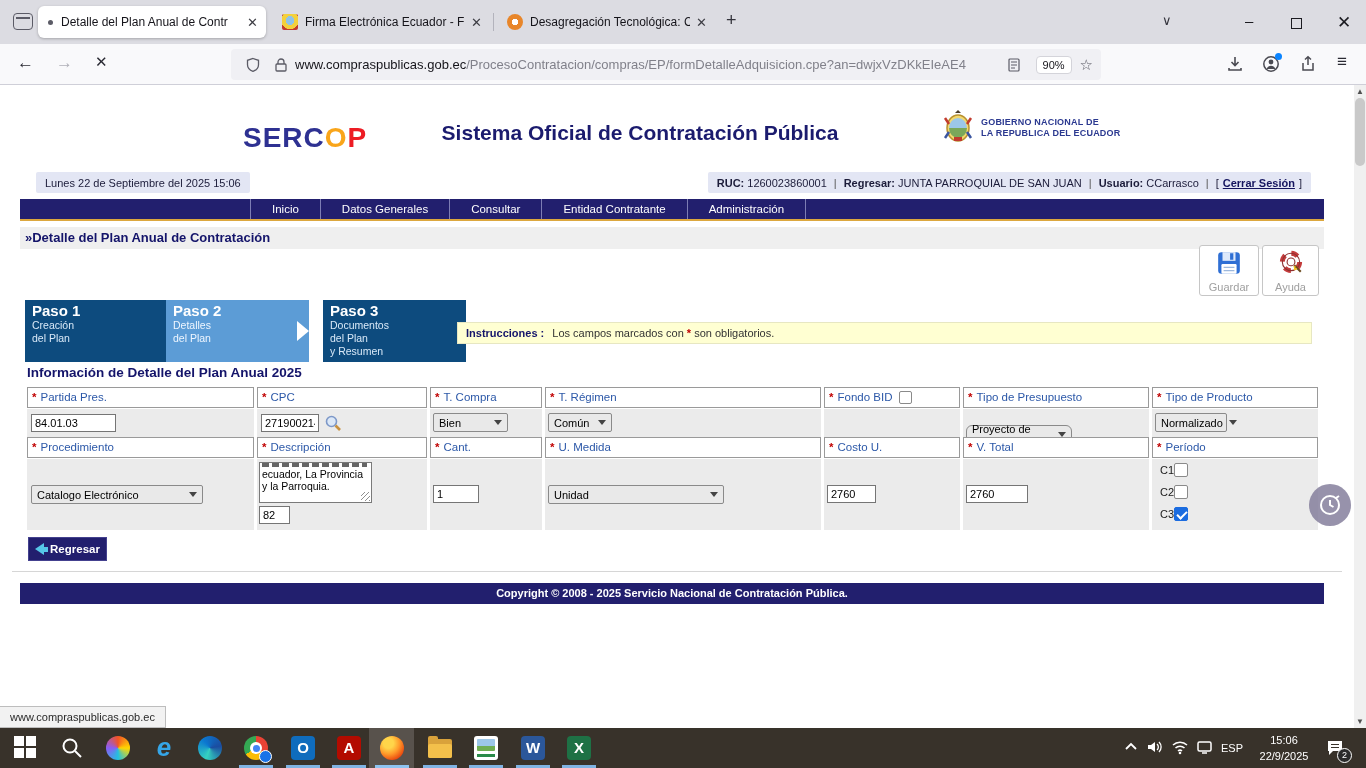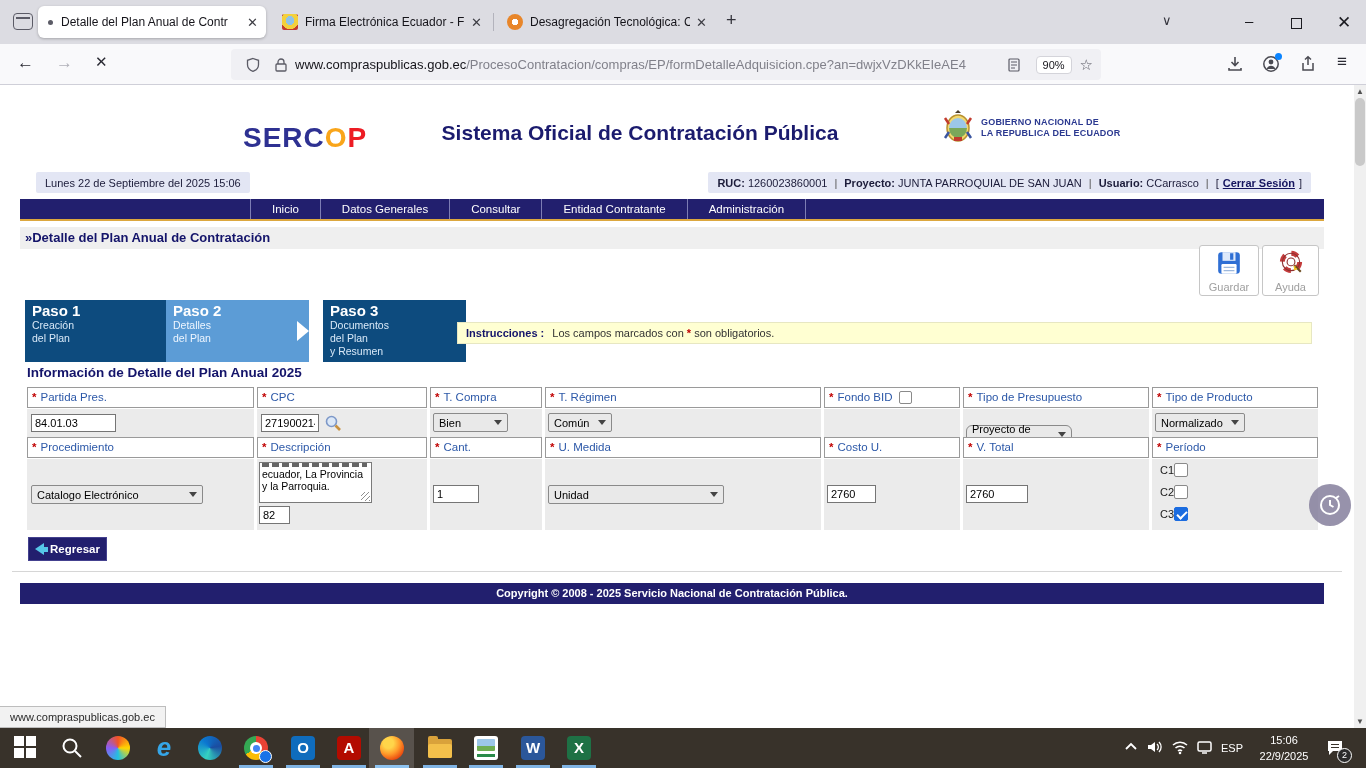--- a/index.html
+++ b/index.html
@@ -220,21 +220,21 @@
         <div>GOBIERNO NACIONAL DE</div>
         <div>LA REPUBLICA DEL ECUADOR</div>
       </div>
     </div>
 
     <div class="infobox" style="left:36px;">Lunes 22 de Septiembre del 2025 15:06</div>
     <div class="infobox" id="infobar-right" style="right:43px;">
       <b>RUC:</b>
         <span>1260023860001</span>
       <span class="sep">|</span>
-      <b>Proyecto:</b>
+      <b>Regresar:</b>
         <span>JUNTA PARROQUIAL DE SAN JUAN</span>
       <span class="sep">|</span>
       <b>Usuario:</b>
         <span>CCarrasco</span>
       <span class="sep">|</span>
       <span>[</span>
       <a id="logout">Cerrar Sesión</a>
       <span>]</span>
     </div>
 
@@ -331,21 +331,21 @@
           </div>
         </div>
       <div class="vcell c5"></div>
       <div class="vcell c6">
           <div class="fsel" style="left:3px;top:16px;width:106px;border-radius:6px;">
             <span>Proyecto de Inversión</span>
             <span class="car"></span>
           </div>
         </div>
       <div class="vcell c7">
-          <div class="fsel" style="left:3px;top:4px;width:90px;">
+          <div class="fsel" style="left:3px;top:4px;width:72px;">
             <span>Normalizado</span>
             <span class="car"></span>
           </div>
         </div>
     </div>
 
     <div class="hrow" style="top:352px;">
       <div class="hcell c1"><span class="redstar">*</span><span>Procedimiento</span></div>
       <div class="hcell c2"><span class="redstar">*</span><span>Descripción</span></div>
       <div class="hcell c3"><span class="redstar">*</span><span>Cant.</span></div>

